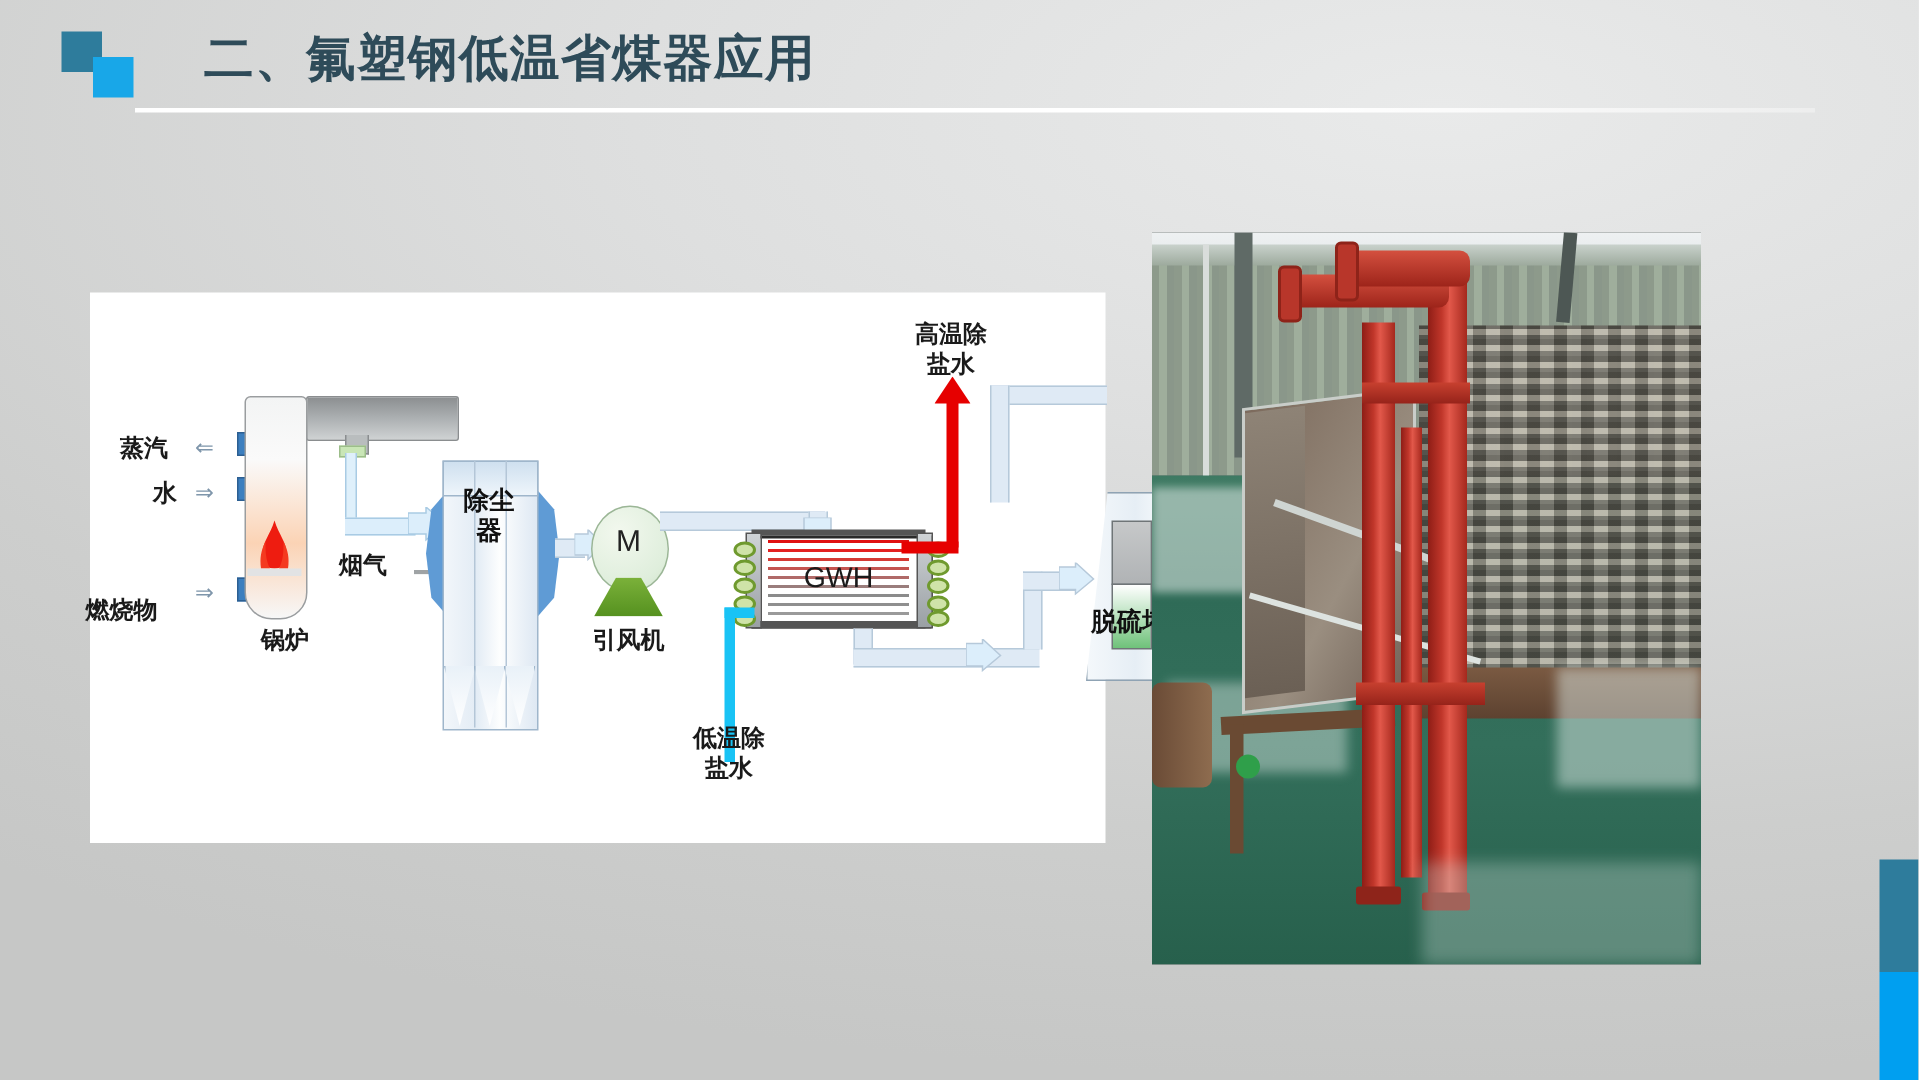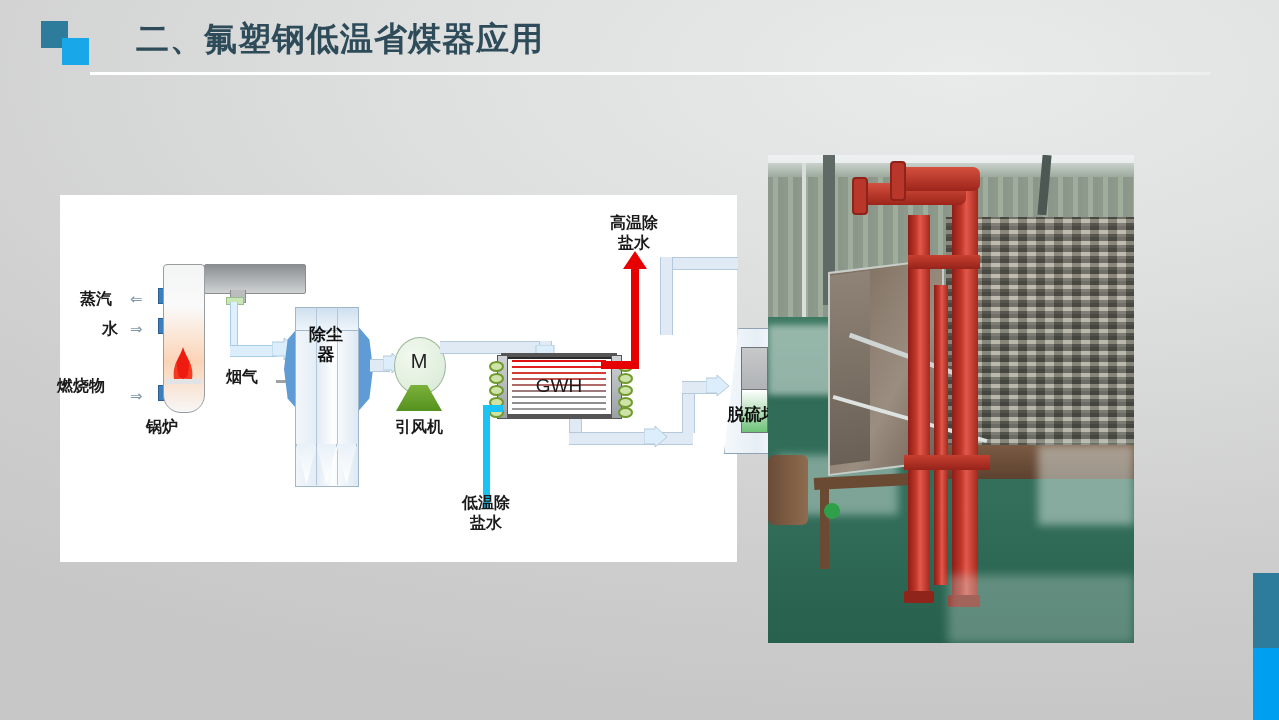--- a/index.html
+++ b/index.html
@@ -176,36 +176,36 @@
     <div class="diagram">
 
       <div class="lbl" style="left:20px;top:94px;">蒸汽</div>
       <div class="ar" style="left:70px;top:96px;">⇐</div>
       <div class="b-port" style="left:98px;top:93px;"></div>
 
       <div class="lbl" style="left:42px;top:124px;">水</div>
       <div class="ar" style="left:70px;top:126px;">⇒</div>
       <div class="b-port" style="left:98px;top:123px;"></div>
 
-      <div class="lbl" style="left:-3px;top:181px;">燃烧物</div>
+      <div class="lbl" style="left:-3px;top:202px;">燃烧物</div>
       <div class="ar" style="left:70px;top:193px;">⇒</div>
       <div class="b-port" style="left:98px;top:190px;"></div>
 
       <div class="b-top"></div>
       <div class="b-neck"></div>
       <div class="b-body">
         <div class="b-tube"></div>
       </div>
       <svg class="b-flame" viewBox="0 0 30 36">
         <path d="M15 2 C12 12 7 16 7 24 C7 31 10 34 15 34 C20 34 23 31 23 24 C23 16 18 12 15 2 Z" fill="#ee1c10"></path>
         <path d="M9 16 C6 22 5 27 6 34 L12 34 C9 28 9 22 9 16 Z" fill="#f43a20"></path>
         <path d="M21 16 C24 22 25 27 24 34 L18 34 C21 28 21 22 21 16 Z" fill="#f43a20"></path>
       </svg>
       <div class="b-ash"></div>
-      <div class="lbl" style="left:86px;top:222px;width:56px;text-align:left;">锅炉</div>
+      <div class="lbl" style="left:102px;top:222px;width:56px;text-align:center;">锅炉</div>
 
       <div class="duct-cap"></div>
       <div class="duct-v"></div>
       <div class="duct-h"></div>
       <svg style="position:absolute;left:212px;top:143px;" width="26" height="24">
         <path d="M0 4 L12 4 L12 0 L25 11 L12 22 L12 18 L0 18 Z" fill="#dceefb" stroke="#a9cbe4"></path>
       </svg>
       <div class="lbl" style="left:166px;top:172px;">烟气</div>
 
       <div class="dc-side l"></div>
@@ -270,21 +270,21 @@
       <svg style="position:absolute;left:563px;top:56px;" width="24" height="20">
         <path d="M12 0 L24 18 L0 18 Z" fill="#e60000"></path>
       </svg>
       <div class="lbl ctr" style="left:536px;top:18px;width:76px;">
         <span>高温除</span><br>
         <span>盐水</span>
       </div>
 
       <div class="cold" style="left:423px;top:210px;width:20px;height:7px;"></div>
       <div class="cold" style="left:423px;top:210px;width:7px;height:103px;"></div>
-      <div class="lbl ctr" style="left:388px;top:298px;width:76px;">
+      <div class="lbl ctr" style="left:388px;top:287px;width:76px;">
         <span>低温除</span><br>
         <span>盐水</span>
       </div>
 
       <div class="pipe-v" style="left:509px;top:224px;height:24px;"></div>
       <div class="pipe" style="left:509px;top:237px;width:124px;"></div>
       <svg style="position:absolute;left:584px;top:231px;" width="24" height="22">
         <path d="M0 3 L11 3 L11 0 L23 11 L11 21 L11 18 L0 18 Z" fill="#dceefb" stroke="#b6c9da"></path>
       </svg>
       <div class="pipe-v" style="left:622px;top:186px;height:52px;"></div>

